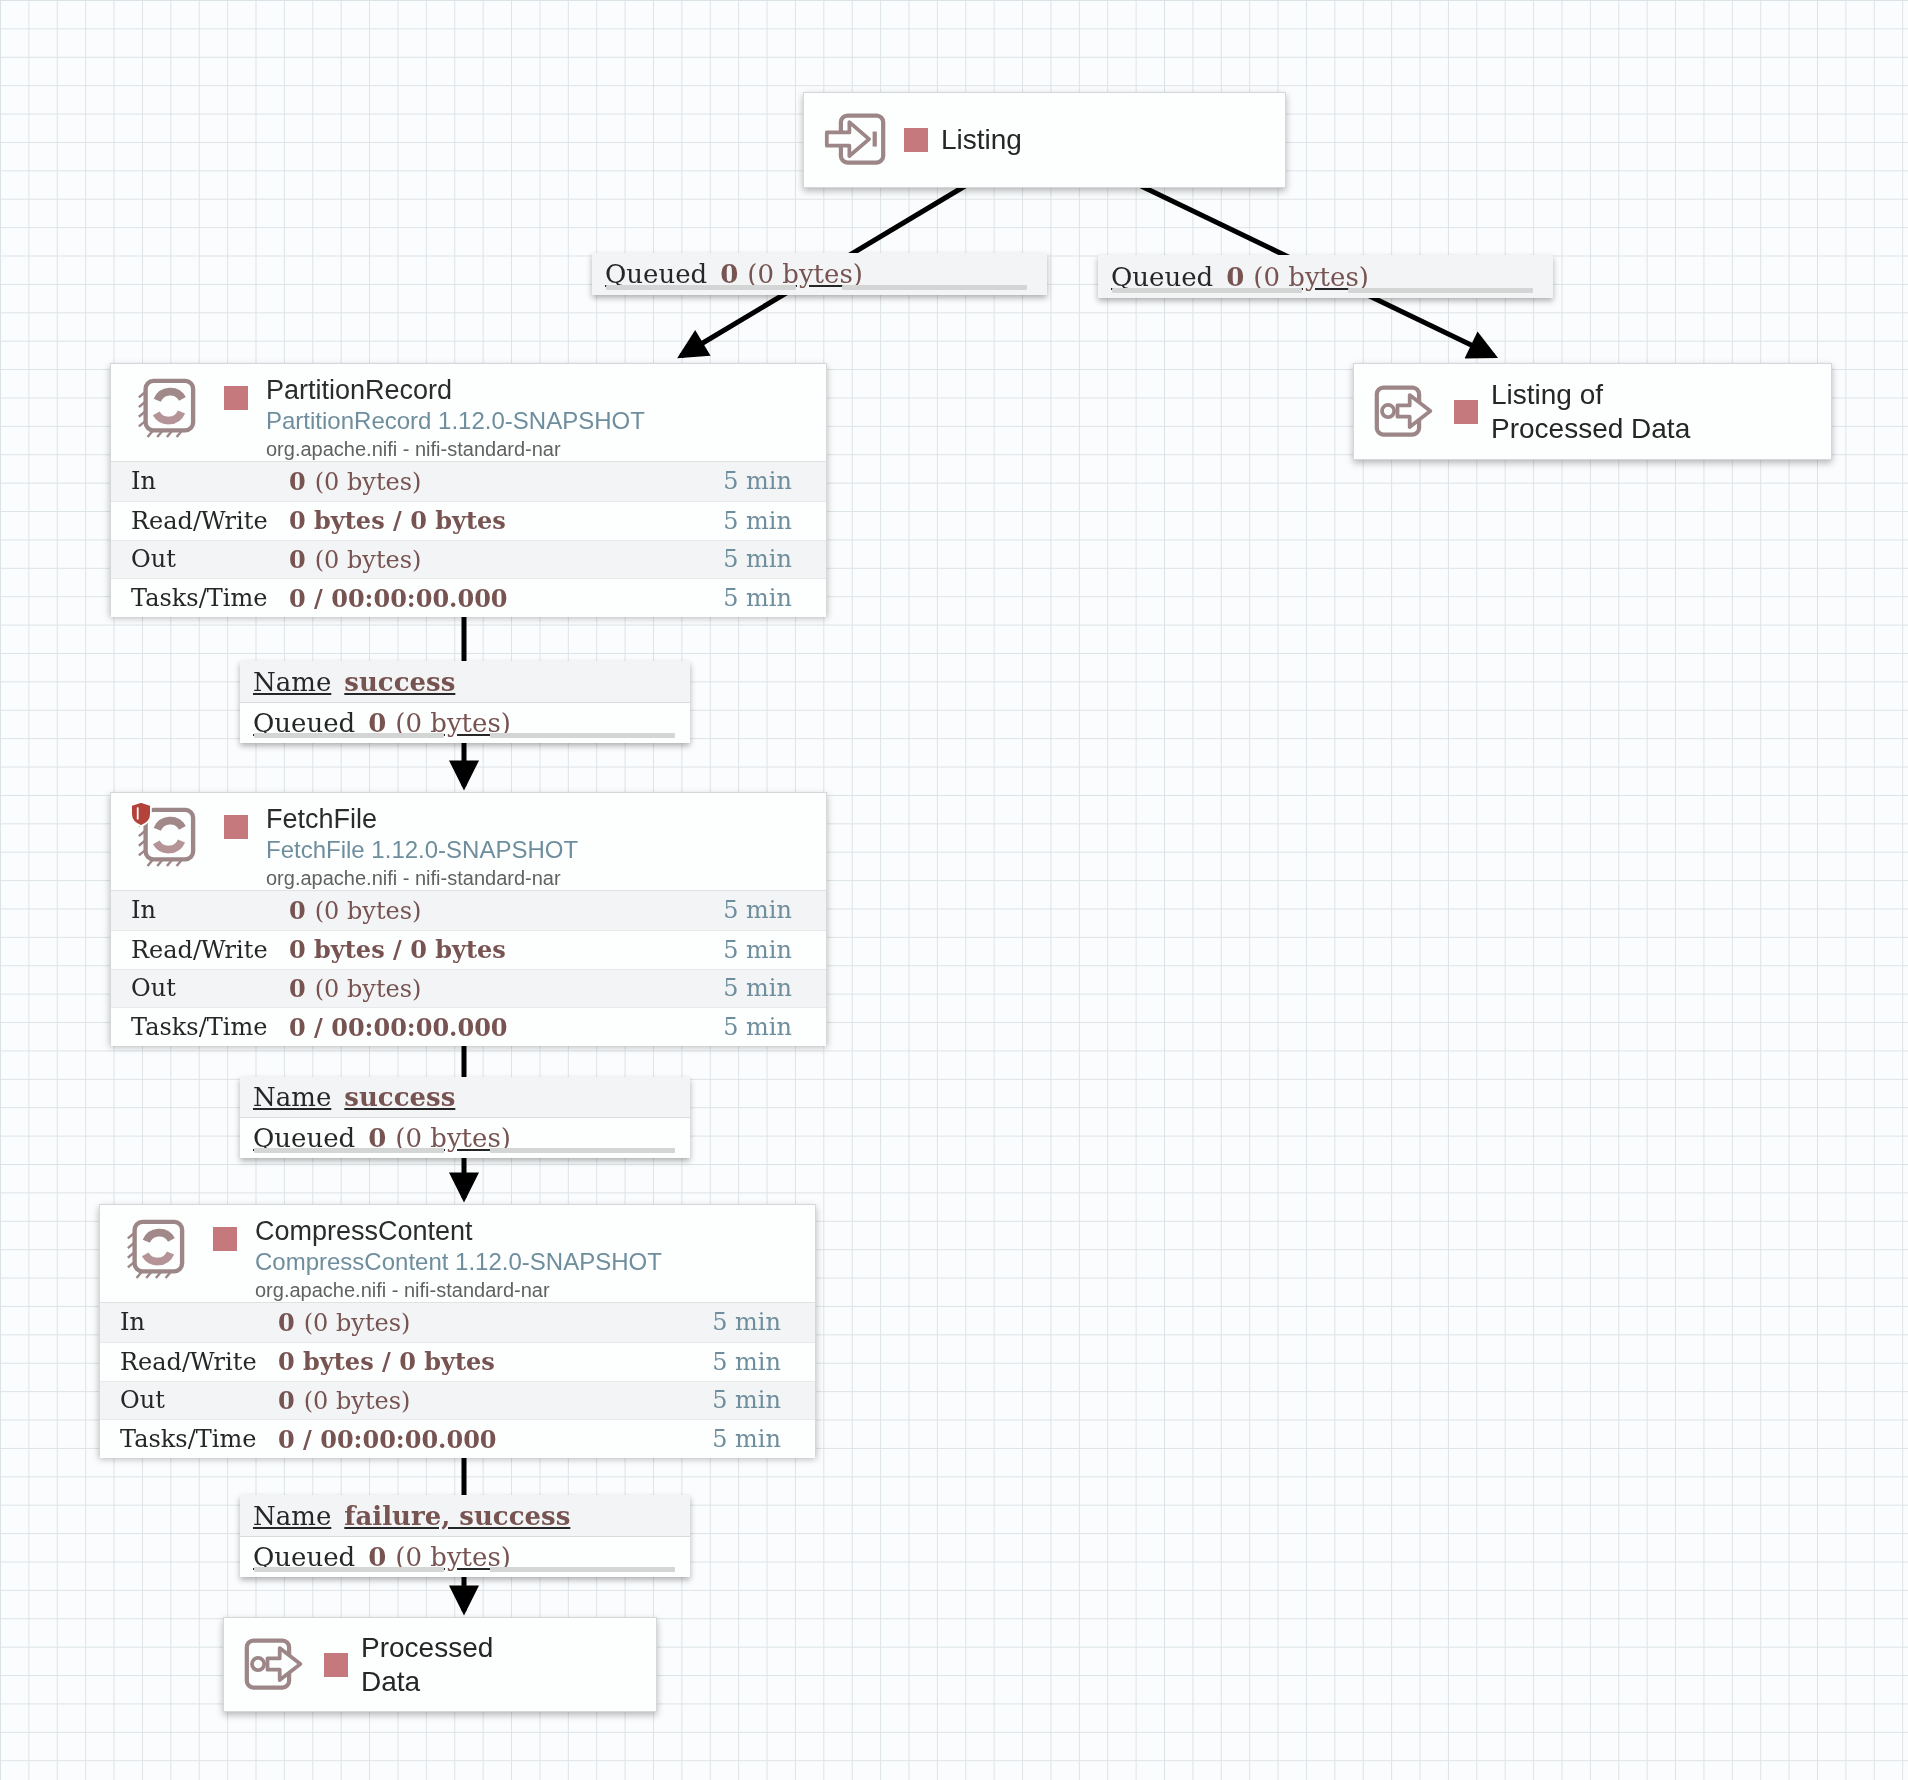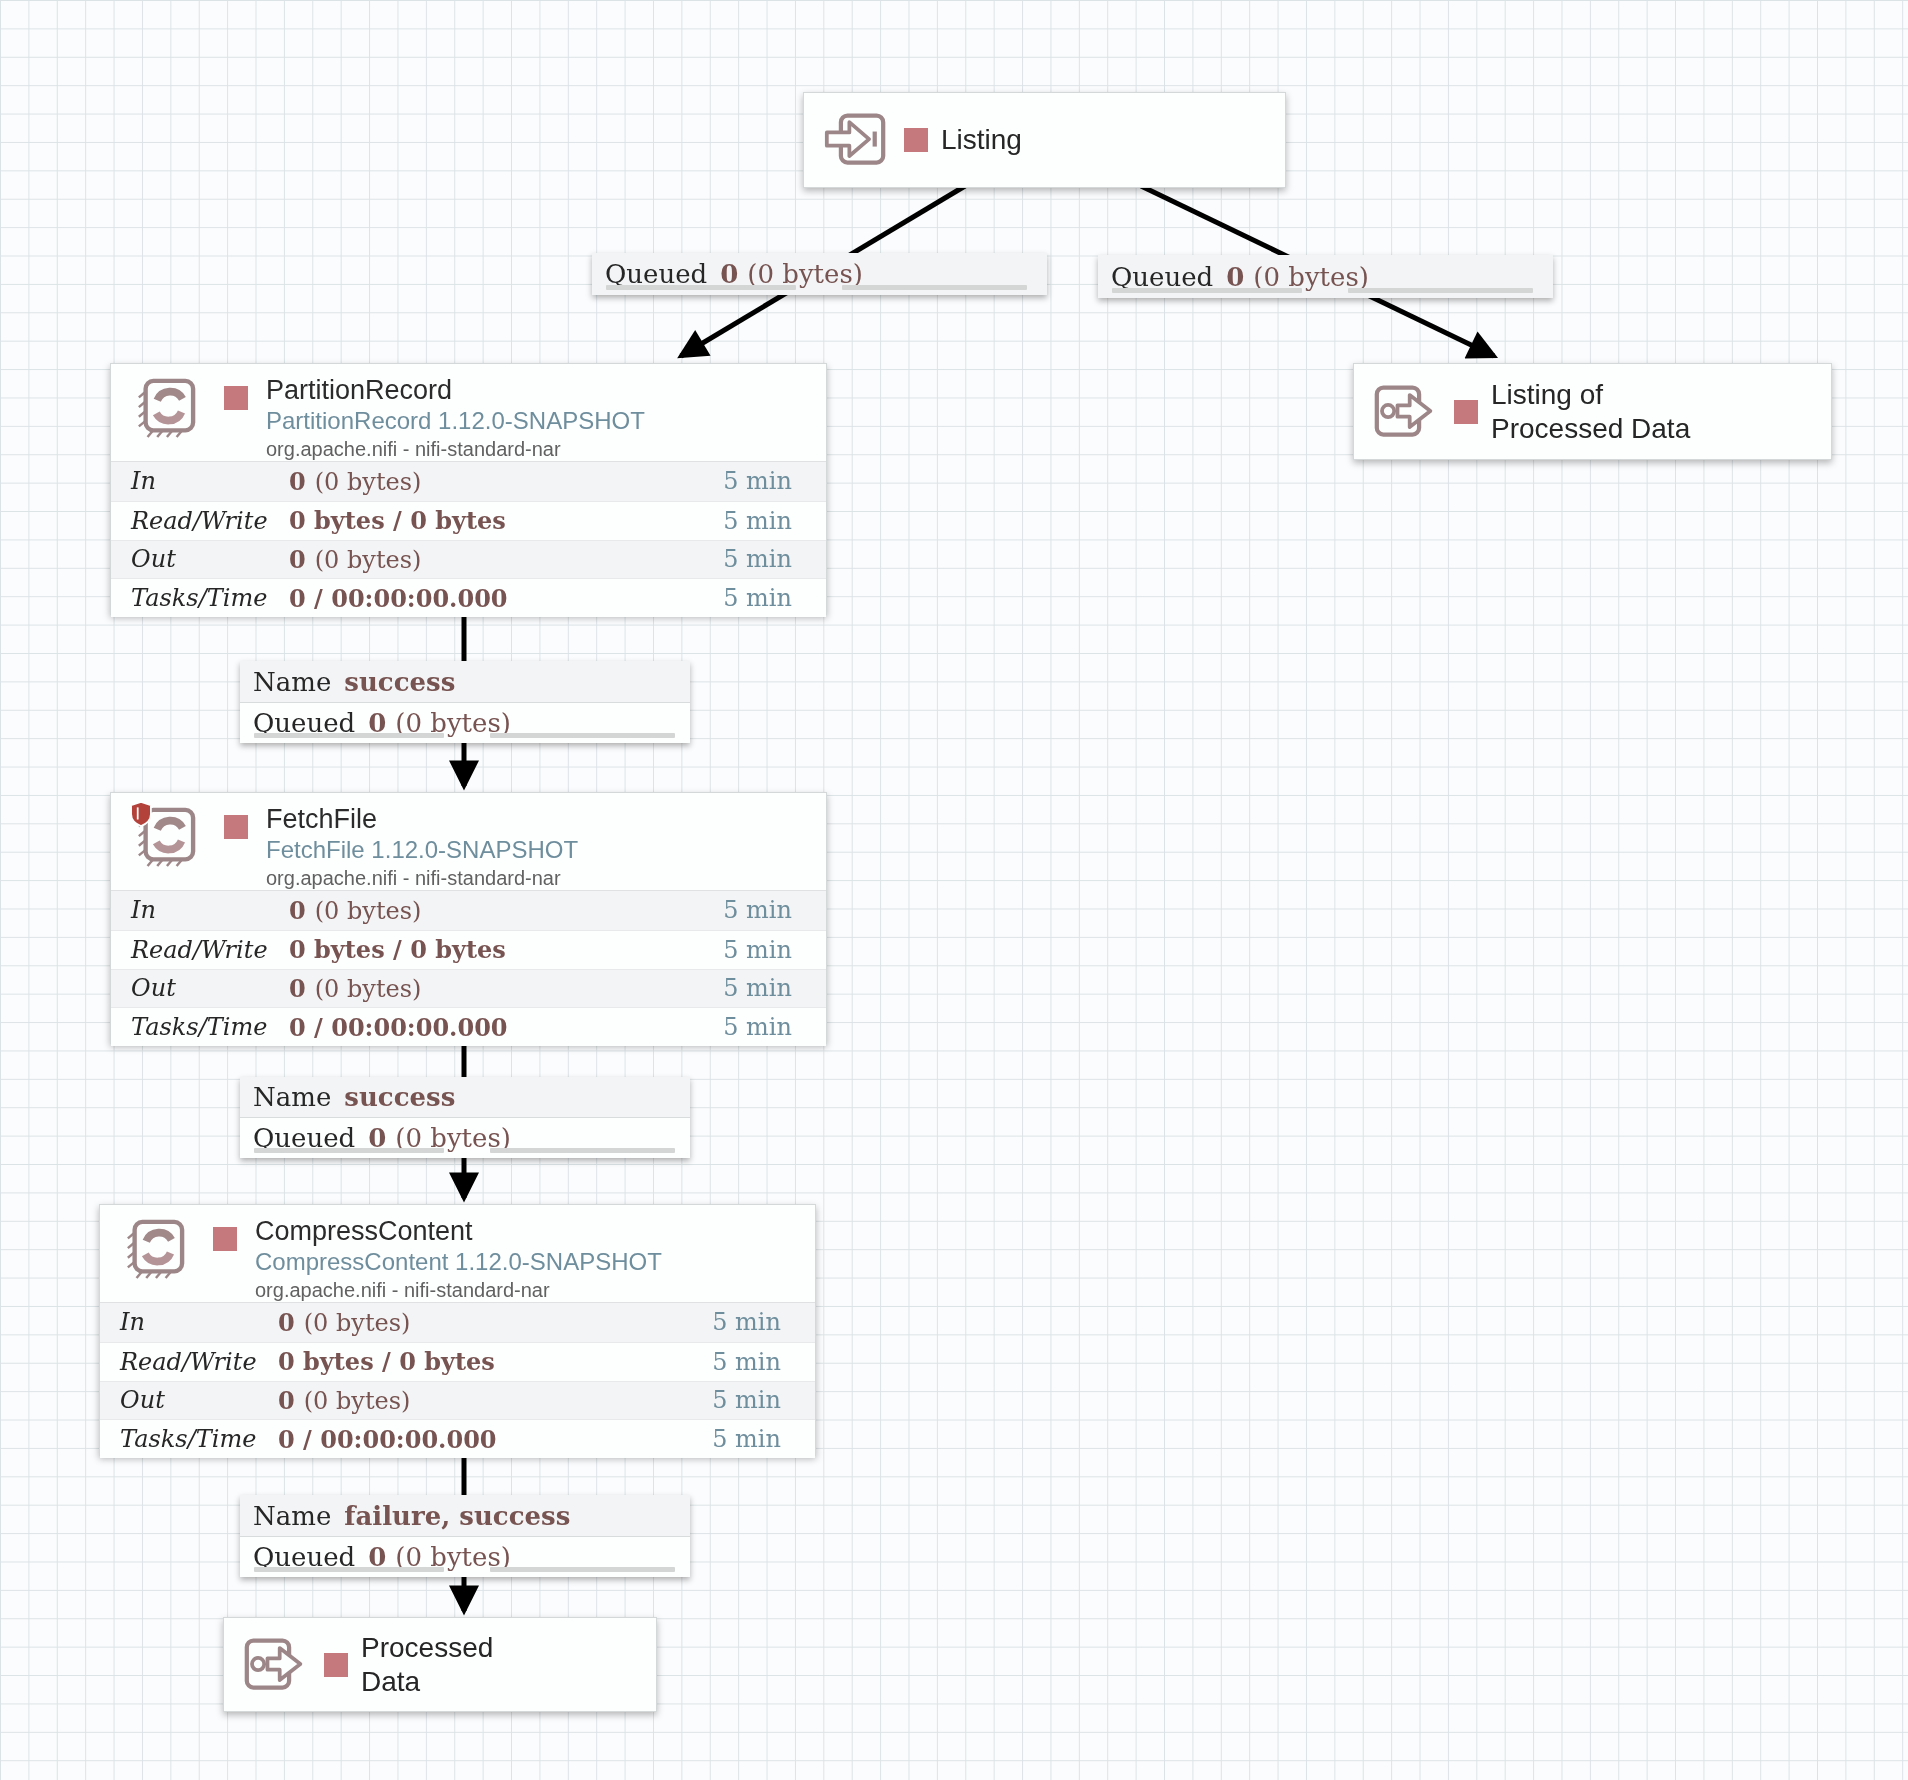--- a/index.html
+++ b/index.html
@@ -44,29 +44,29 @@
   .shield{position:absolute;left:19px;top:7px;width:22px;height:28px;}
   .stats{border-top:1px solid #dfe1e2;}
   .stat-row{
     display:flex;align-items:center;height:38.75px;box-sizing:border-box;
     padding:0 34px 0 20px;
     font-family:"DejaVu Serif","Liberation Serif",serif;font-size:24px;color:#262626;
   }
   .stat-row:nth-child(odd){background:#f2f4f5;}
   .stat-row:nth-child(even){background:#fdfefe;}
   .stat-row + .stat-row{border-top:1px solid #e7e9ea;}
-  .stat-label{width:158px;flex:0 0 auto;font-style:italic;}
+  .stat-label{width:158px;flex:0 0 auto;}
   .stat-value{flex:1;color:var(--value-text,#775351);}
   .v-bold{font-weight:bold;}
   .v-norm{margin-left:9px;}
   .stat-time{color:var(--time-text,#6f8e9d);}
   
   .conn-label{
     position:absolute;z-index:3;box-shadow:0 3px 6px rgba(0,0,0,.3);
-    font-family:"DejaVu Serif","Liberation Serif",serif;font-size:26px;color:#262626;
+    font-family:"DejaVu Serif","Liberation Serif",serif;font-size:26px;color:#262626;text-decoration:underline;
   }
   .conn-row{
     position:relative;height:41px;display:flex;align-items:center;
     padding-left:13px;box-sizing:border-box;
   }
   .row-gray{background:#f2f4f5;}
   .row-white{background:#fdfefe;border-top:1px solid #d9dcdd;}
   .conn-val{margin-left:13px;color:var(--value-text,#775351);font-weight:bold;}
   .conn-val .v-norm{font-weight:normal;}
   .bar{position:absolute;height:5px;bottom:5px;background:#d4d5d5;border-radius:1px;}

